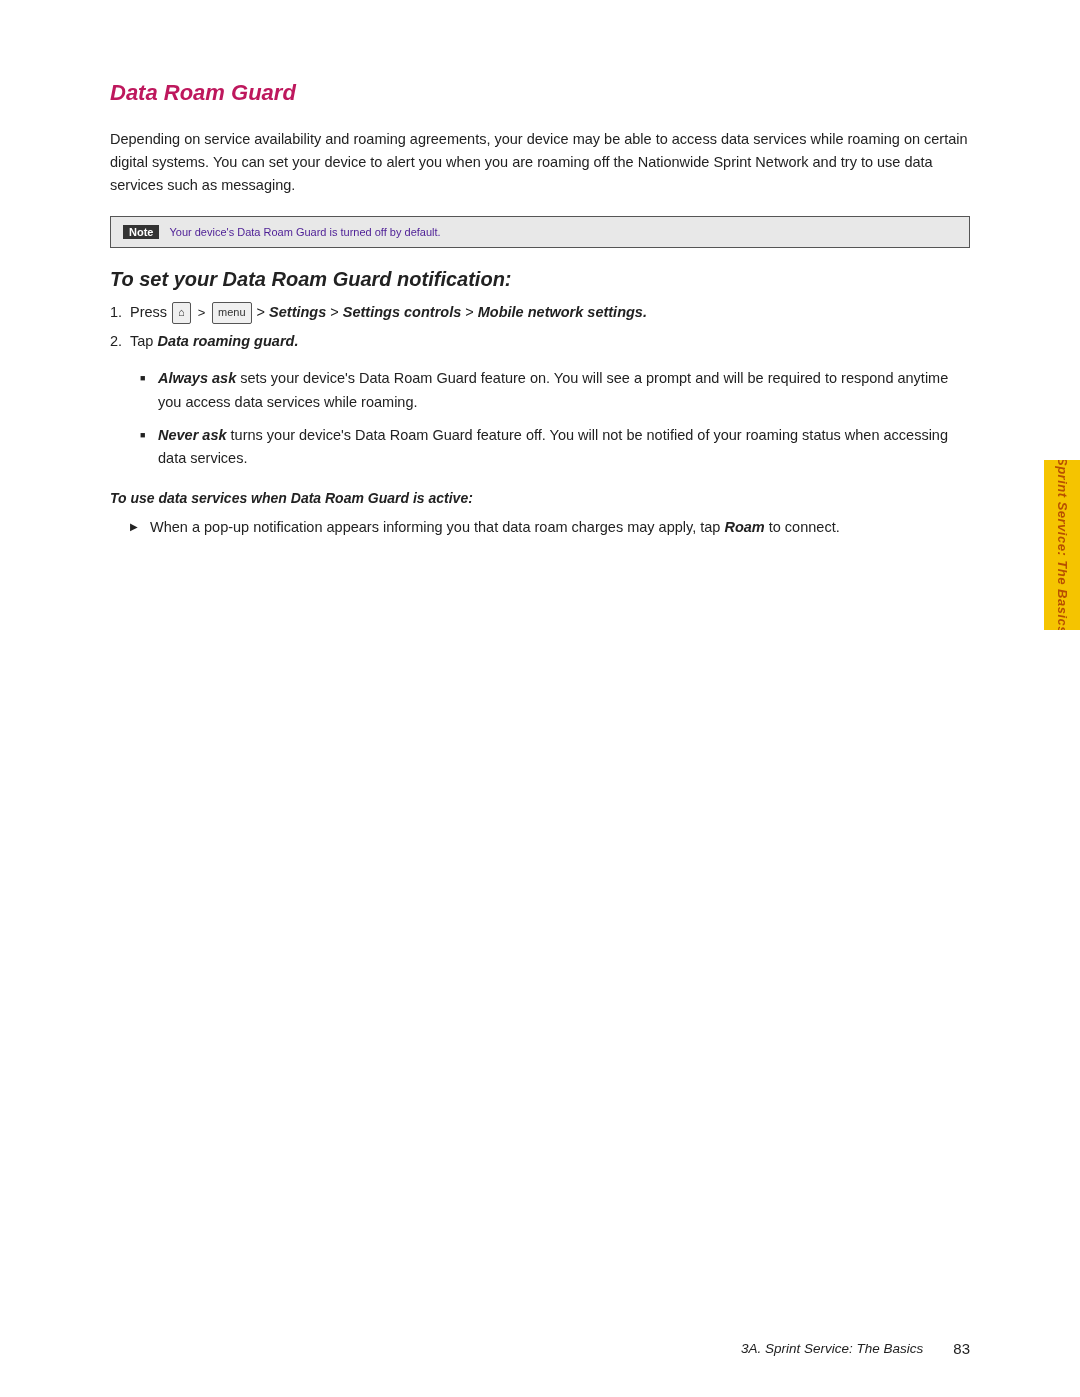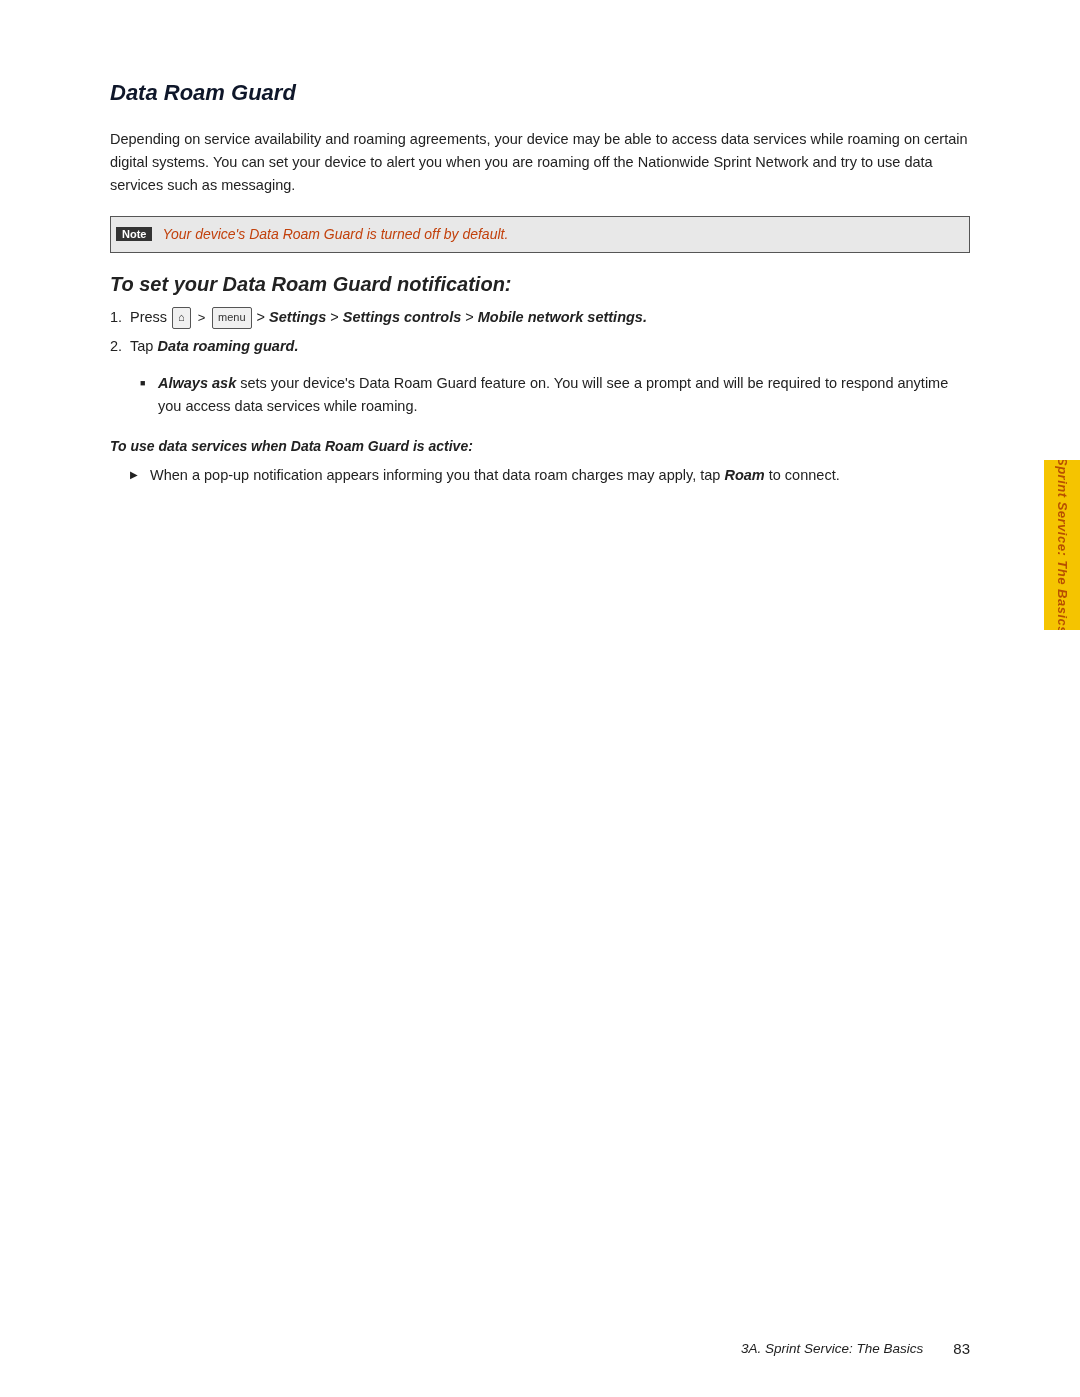--- a/index.html
+++ b/index.html
@@ -21,56 +21,55 @@
     .page-content {
       padding: 80px 110px 80px 110px;
       max-width: 1080px;
     }
 
     .page-title {
       font-size: 22px;
       font-weight: bold;
       font-style: italic;
       margin-bottom: 22px;
-      color: #0f172a;
+      color: #be185d;
     }
 
     .intro-paragraph {
       font-size: 14.5px;
       line-height: 1.6;
       margin-bottom: 18px;
       color: #222;
     }
 
     .note-box {
       border: 1px solid #555;
       background: #e8e8e8;
       display: flex;
       align-items: flex-start;
-      padding: 7px 5px;
+      padding: 7px 12px;
       margin-bottom: 20px;
     }
 
     .note-label {
       background: #333;
       color: #fff;
       font-size: 11px;
       font-weight: bold;
       padding: 1px 6px;
       margin-right: 10px;
       white-space: nowrap;
       align-self: center;
       min-width: 34px;
       text-align: center;
     }
 
     .note-text {
-      font-size: 14px;
-      font-style: italic;
-      color: #c2410c;
+      font-size: 11px;
+      color: #4c1d95;
       line-height: 1.5;
     }
 
     .section-heading {
       font-size: 20px;
       font-style: italic;
       font-weight: bold;
       margin-bottom: 10px;
       color: #222;
     }
@@ -247,20 +246,23 @@
     <li>
       <span class="step-num">2.</span>
       <span>Tap <span class="bold-italic">Data roaming guard.</span></span>
     </li>
   </ol>
 
   <ul class="bullet-list">
     <li>
       <span class="bold-italic">Always ask</span><span> sets your device's Data Roam Guard feature on. You will see a prompt and will be required to respond anytime you access data services while roaming.</span>
     </li>
+    <li>
+      <span class="bold-italic">Never ask</span><span> turns your device's Data Roam Guard feature off. You will not be notified of your roaming status when accessing data services.</span>
+    </li>
   </ul>
 
   <p class="section-heading-2">To use data services when Data Roam Guard is active:</p>
 
   <ul class="arrow-bullet-list">
     <li>
       <span>When a pop-up notification appears informing you that data roam charges may apply, tap <span class="bold-italic">Roam</span> to connect.</span>
     </li>
   </ul>
 

